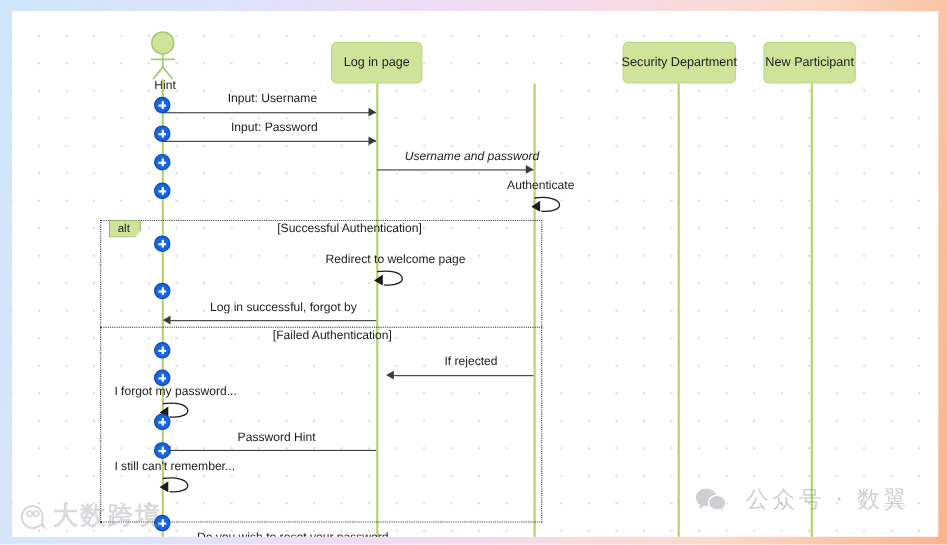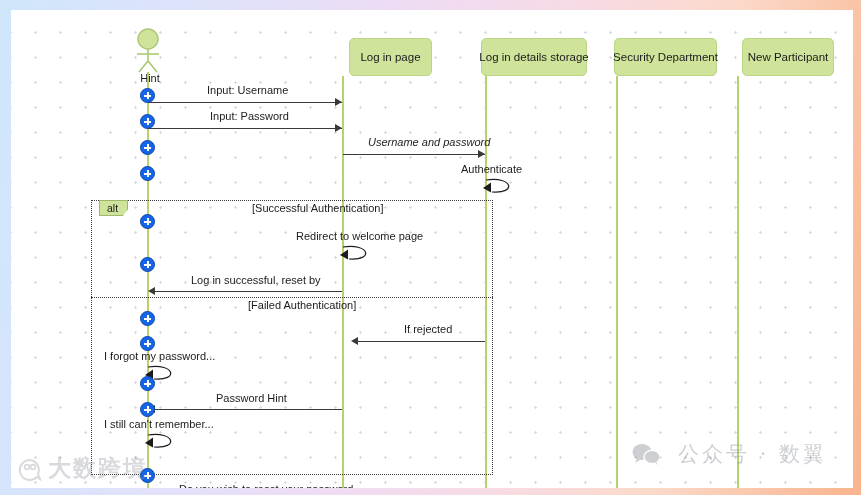--- a/index.html
+++ b/index.html
@@ -13,21 +13,21 @@
     position:absolute;left:11px;top:10px;width:842px;height:478px;
     background-color:#ffffff;
     background-image:radial-gradient(circle, #d9d9e0 1.1px, rgba(255,255,255,0) 1.3px);
     background-size:25px 25px;background-position:12px 10px;
     overflow:hidden;
   }
   .lifeline{position:absolute;width:2px;background:#b5d36a;}
   .pbox{
     position:absolute;height:38px;border:1px solid #b9d684;border-radius:5px;
     background:#cfe39b;display:flex;align-items:center;justify-content:center;
-    font-size:11.5px;color:#1c1c1c;box-sizing:border-box;white-space:nowrap;padding:0 9px;margin-left:48px;
+    font-size:11.5px;color:#1c1c1c;box-sizing:border-box;white-space:nowrap;padding:0 9px;
   }
   .actor-label{position:absolute;font-size:11px;color:#1c1c1c;text-align:center;}
   .msg{position:absolute;height:1px;background:#3a3a3a;}
   .arrowR{position:absolute;width:0;height:0;border-top:4px solid transparent;border-bottom:4px solid transparent;border-left:7px solid #3a3a3a;}
   .arrowL{position:absolute;width:0;height:0;border-top:4px solid transparent;border-bottom:4px solid transparent;border-right:7px solid #3a3a3a;}
   .mlabel{position:absolute;font-size:11px;color:#1c1c1c;white-space:nowrap;}
   .handle{position:absolute;width:15px;height:15px;border-radius:50%;background:#1565e8;border:1px solid #0d46a8;box-sizing:border-box;}
   .handle:before,.handle:after{content:"";position:absolute;background:#fff;}
   .handle:before{left:3px;top:6px;width:7px;height:1.6px;}
   .handle:after{top:3px;left:6px;height:7px;width:1.6px;}
@@ -60,31 +60,28 @@
       <line x1="18" y1="33" x2="27" y2="44" stroke="#a9c873" stroke-width="1.6"></line>
     </svg>
     <div class="actor-label" style="left:107px;top:62px;width:64px;">Hint</div>
     <div class="lifeline" style="left:136px;top:62px;height:430px;"></div>
 
     <div class="pbox" style="left:290px;top:28px;width:83px;">
       <span>Log in page</span>
     </div>
     <div class="lifeline" style="left:331px;top:66px;height:426px;"></div>
 
-    <div class="pbox" style="left:422px;top:28px;width:106px;">
-      <span>Log in details storage</span>
-    </div>
     <div class="lifeline" style="left:474px;top:66px;height:426px;"></div>
 
     <div class="pbox" style="left:555px;top:28px;width:103px;">
       <span>Security Department</span>
     </div>
     <div class="lifeline" style="left:605px;top:66px;height:426px;"></div>
 
-    <div class="pbox" style="left:683px;top:28px;width:92px;">
+    <div class="pbox" style="left:683px;top:28px;width:84px;">
       <span>New Participant</span>
     </div>
     <div class="lifeline" style="left:726px;top:66px;height:426px;"></div>
 
     <div class="frag" style="left:80px;top:190px;width:402px;height:275px;"></div>
     <div class="fraglabel" style="left:80px;top:190px;">alt</div>
     <div class="cond" style="left:241px;top:192px;">[Successful Authentication]</div>
     <div class="fragdiv" style="left:80px;top:287px;width:402px;"></div>
     <div class="cond" style="left:237px;top:289px;">[Failed Authentication]</div>
 
@@ -105,21 +102,21 @@
       <path d="M3,4 C30,0 34,18 9,16" fill="none" stroke="#1c1c1c" stroke-width="1.2"></path>
       <path d="M11,11 L3,16.5 L11,21 Z" fill="#1c1c1c" transform="translate(-3,-4.5)"></path>
     </svg>
 
     <div class="mlabel" style="left:285px;top:220px;">Redirect to welcome page</div>
     <svg style="position:absolute;left:329px;top:233px;" width="44" height="22">
       <path d="M3,4 C30,0 34,18 9,16" fill="none" stroke="#1c1c1c" stroke-width="1.2"></path>
       <path d="M11,11 L3,16.5 L11,21 Z" fill="#1c1c1c" transform="translate(-3,-4.5)"></path>
     </svg>
 
-    <div class="mlabel" style="left:180px;top:264px;">Log in successful, reset by</div>
+    <div class="mlabel" style="left:180px;top:264px;">Log in successful, forgot by</div>
     <div class="msg" style="left:143px;top:281px;width:188px;"></div>
     <div class="arrowL" style="left:137px;top:277px;"></div>
 
     <div class="mlabel" style="left:385px;top:313px;margin-left:8px;">If rejected</div>
     <div class="msg" style="left:346px;top:331px;width:128px;"></div>
     <div class="arrowL" style="left:340px;top:327px;"></div>
 
     <div class="mlabel" style="left:93px;top:340px;">I forgot my password...</div>
     <svg style="position:absolute;left:134px;top:353px;" width="44" height="22">
       <path d="M3,4 C30,0 34,18 9,16" fill="none" stroke="#1c1c1c" stroke-width="1.2"></path>

